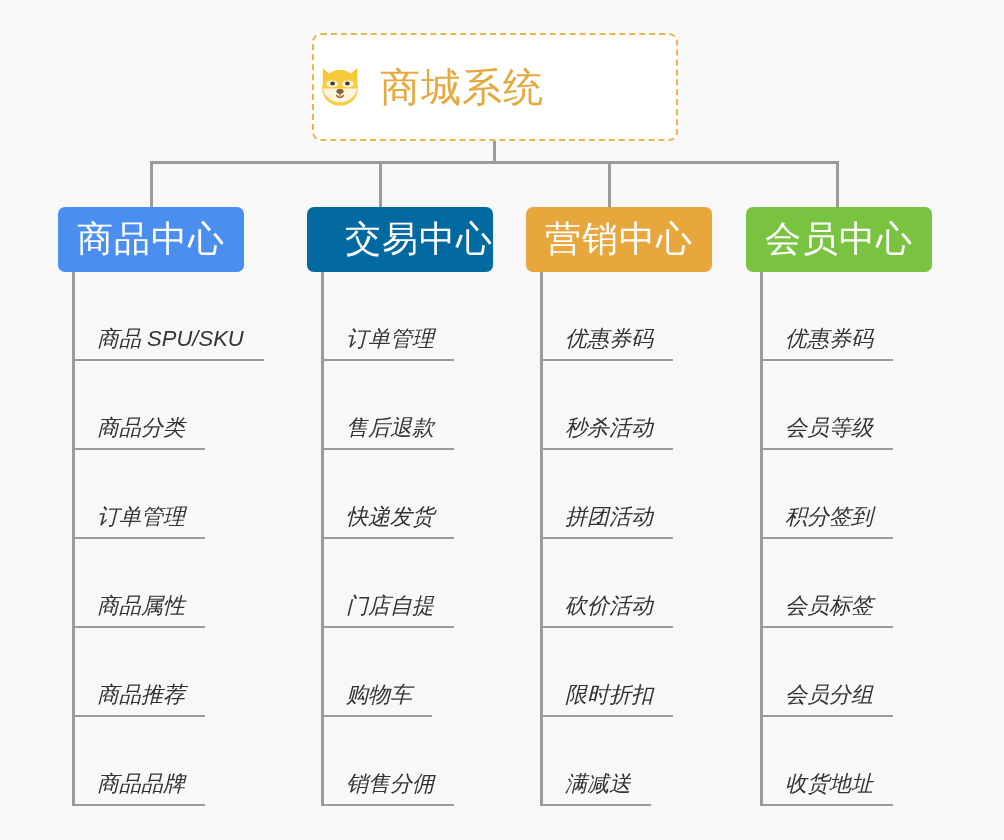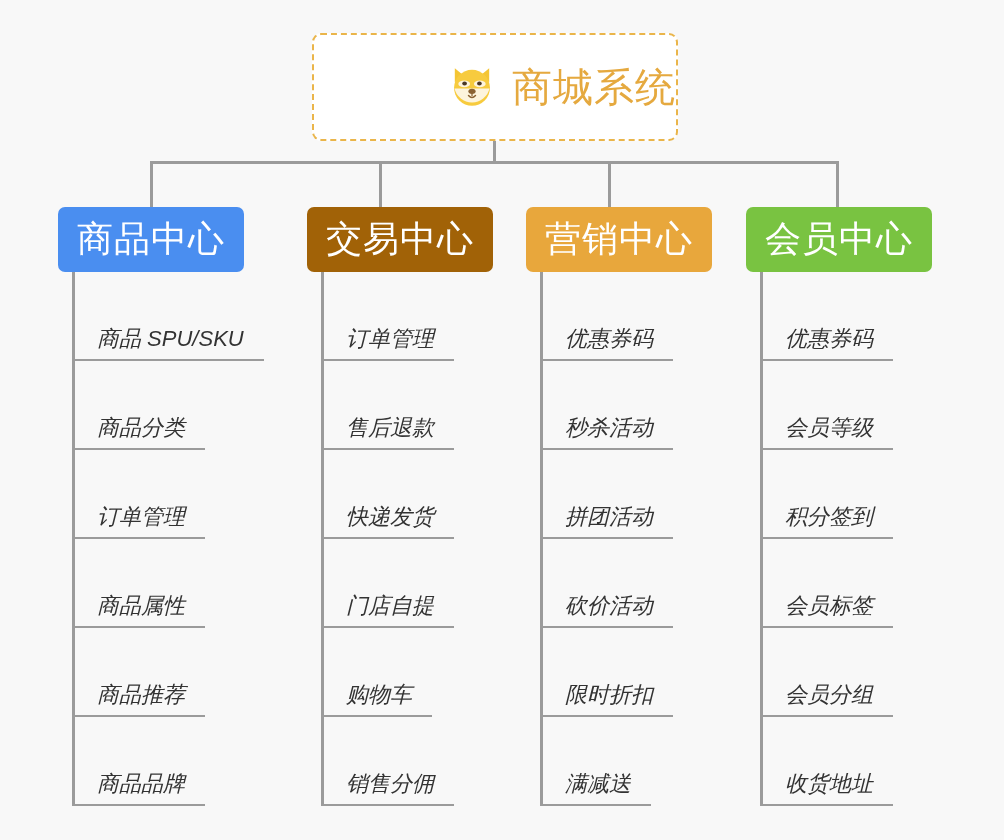--- a/index.html
+++ b/index.html
@@ -26,21 +26,21 @@
     left: 312px;
     top: 33px;
     width: 366px;
     height: 108px;
     box-sizing: border-box;
     background: #ffffff;
     border: 2px dashed #eab54a;
     border-radius: 9px;
     display: flex;
     align-items: center;
-    justify-content: flex-end;
+    justify-content: flex-start;
     gap: 14px;
   }
   .root-emoji {
     width: 52px;
     height: 50px;
     flex: 0 0 auto;
     display: block;
   }
   .root-title {
     font-size: 40px;
@@ -165,21 +165,21 @@
           <span class="leaf-underline" style="width: 130px;"></span>
         </div>
       <div class="leaf">
           <span class="leaf-label">商品品牌</span>
           <span class="leaf-underline" style="width: 130px;"></span>
         </div>
     </div>
   </div>
 
   <div class="column" style="left:307px;">
-    <div class="col-head" style="background: #a16207;">
+    <div class="col-head" style="background: #0369a1; justify-content: flex-end;">
       <span>交易中心</span>
     </div>
     <div class="leaf-list">
       <div class="leaf">
           <span class="leaf-label">订单管理</span>
           <span class="leaf-underline" style="width: 130px;"></span>
         </div>
       <div class="leaf">
           <span class="leaf-label">售后退款</span>
           <span class="leaf-underline" style="width: 130px;"></span>

